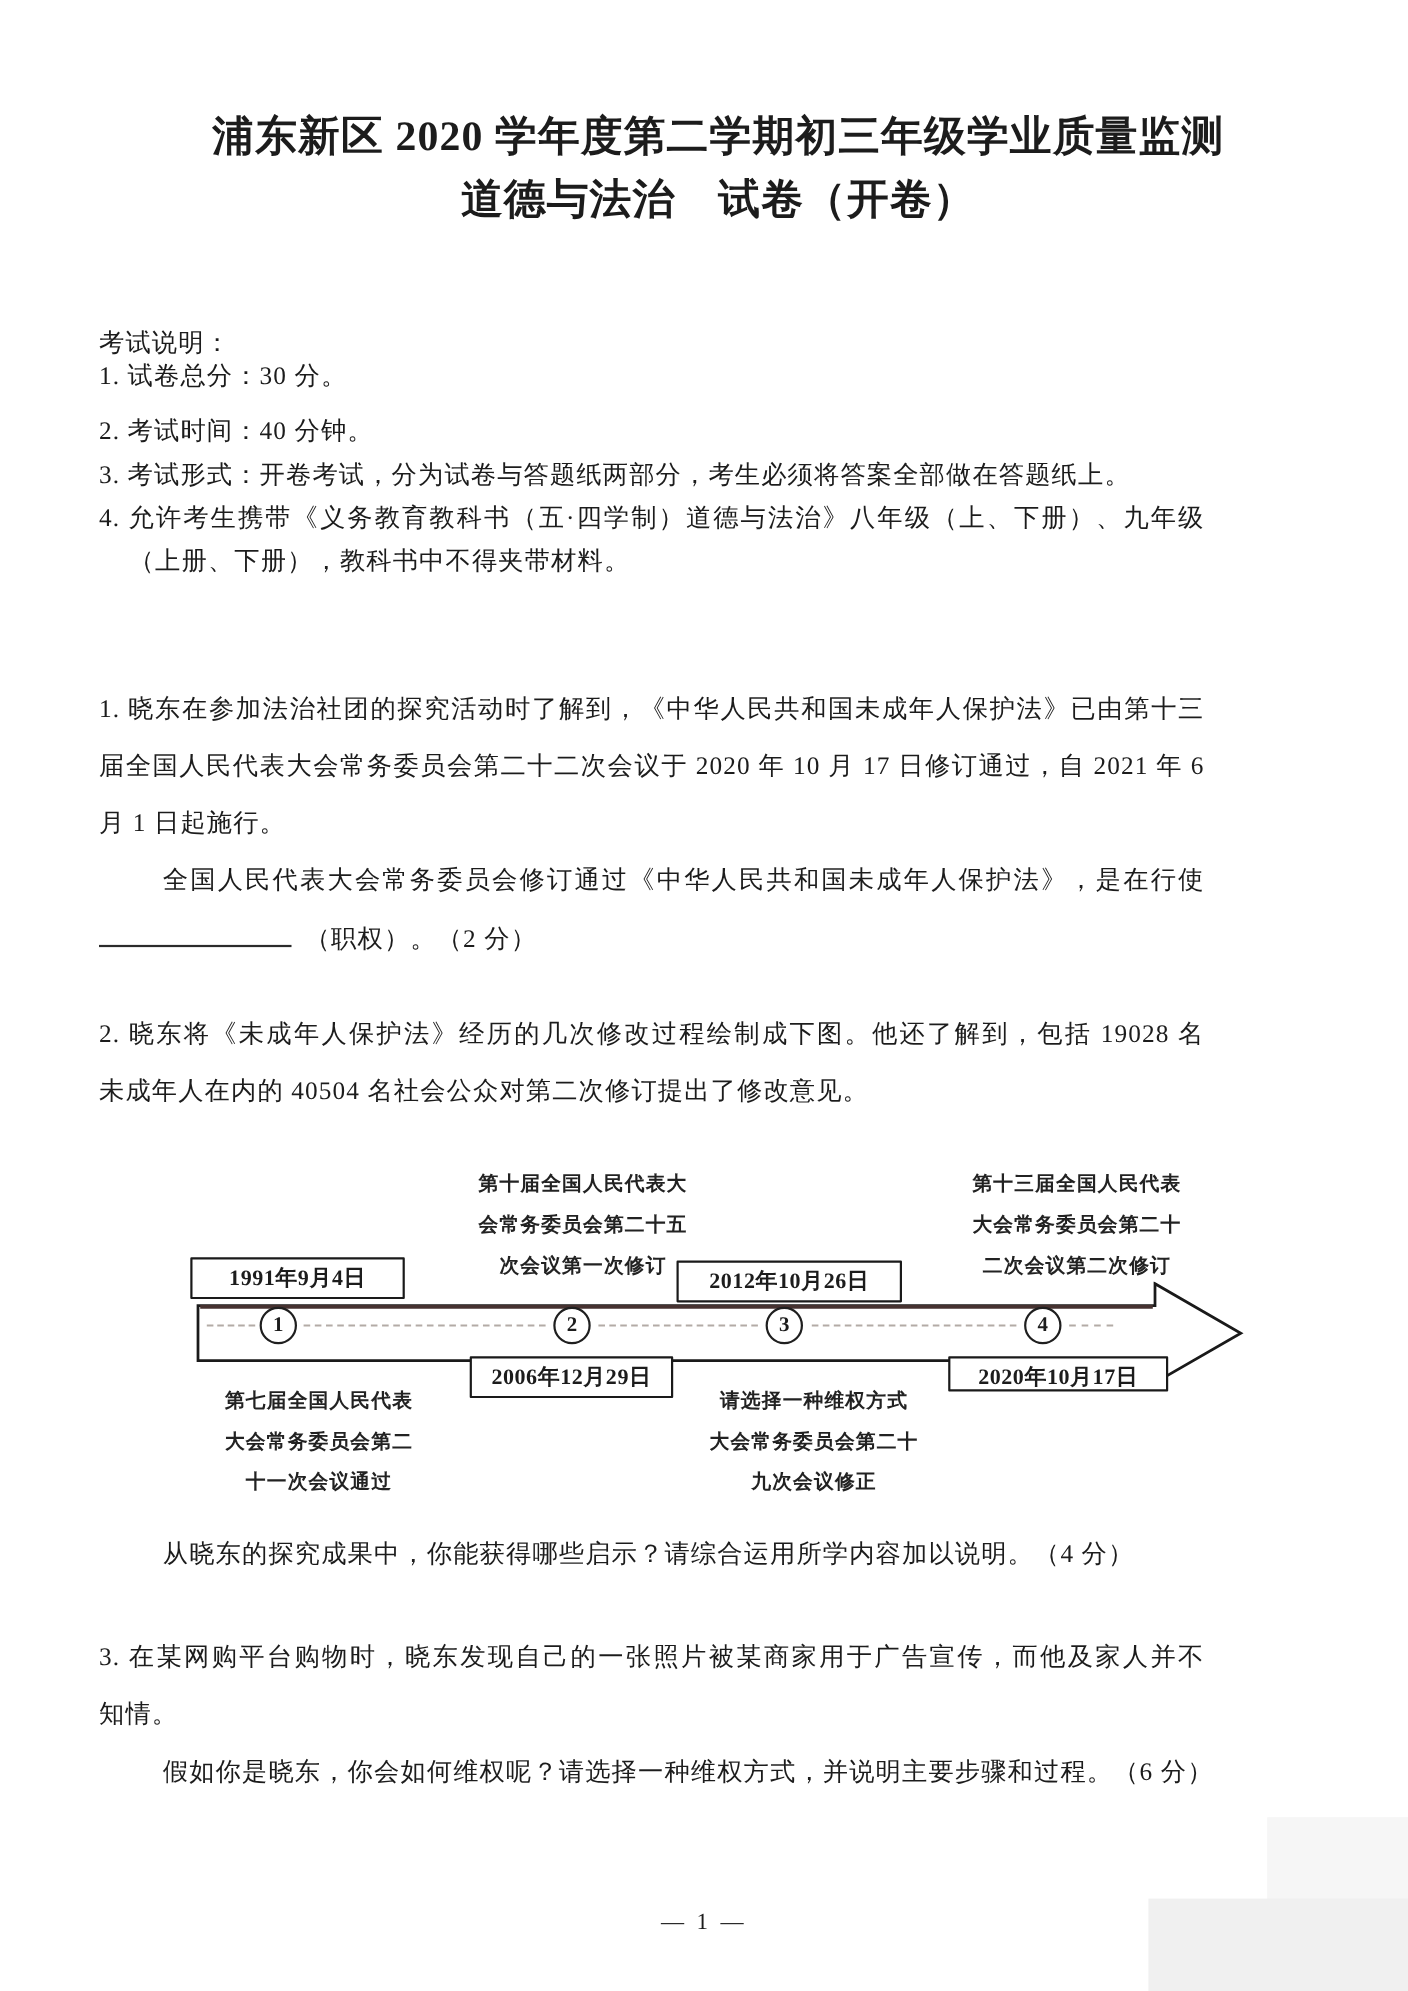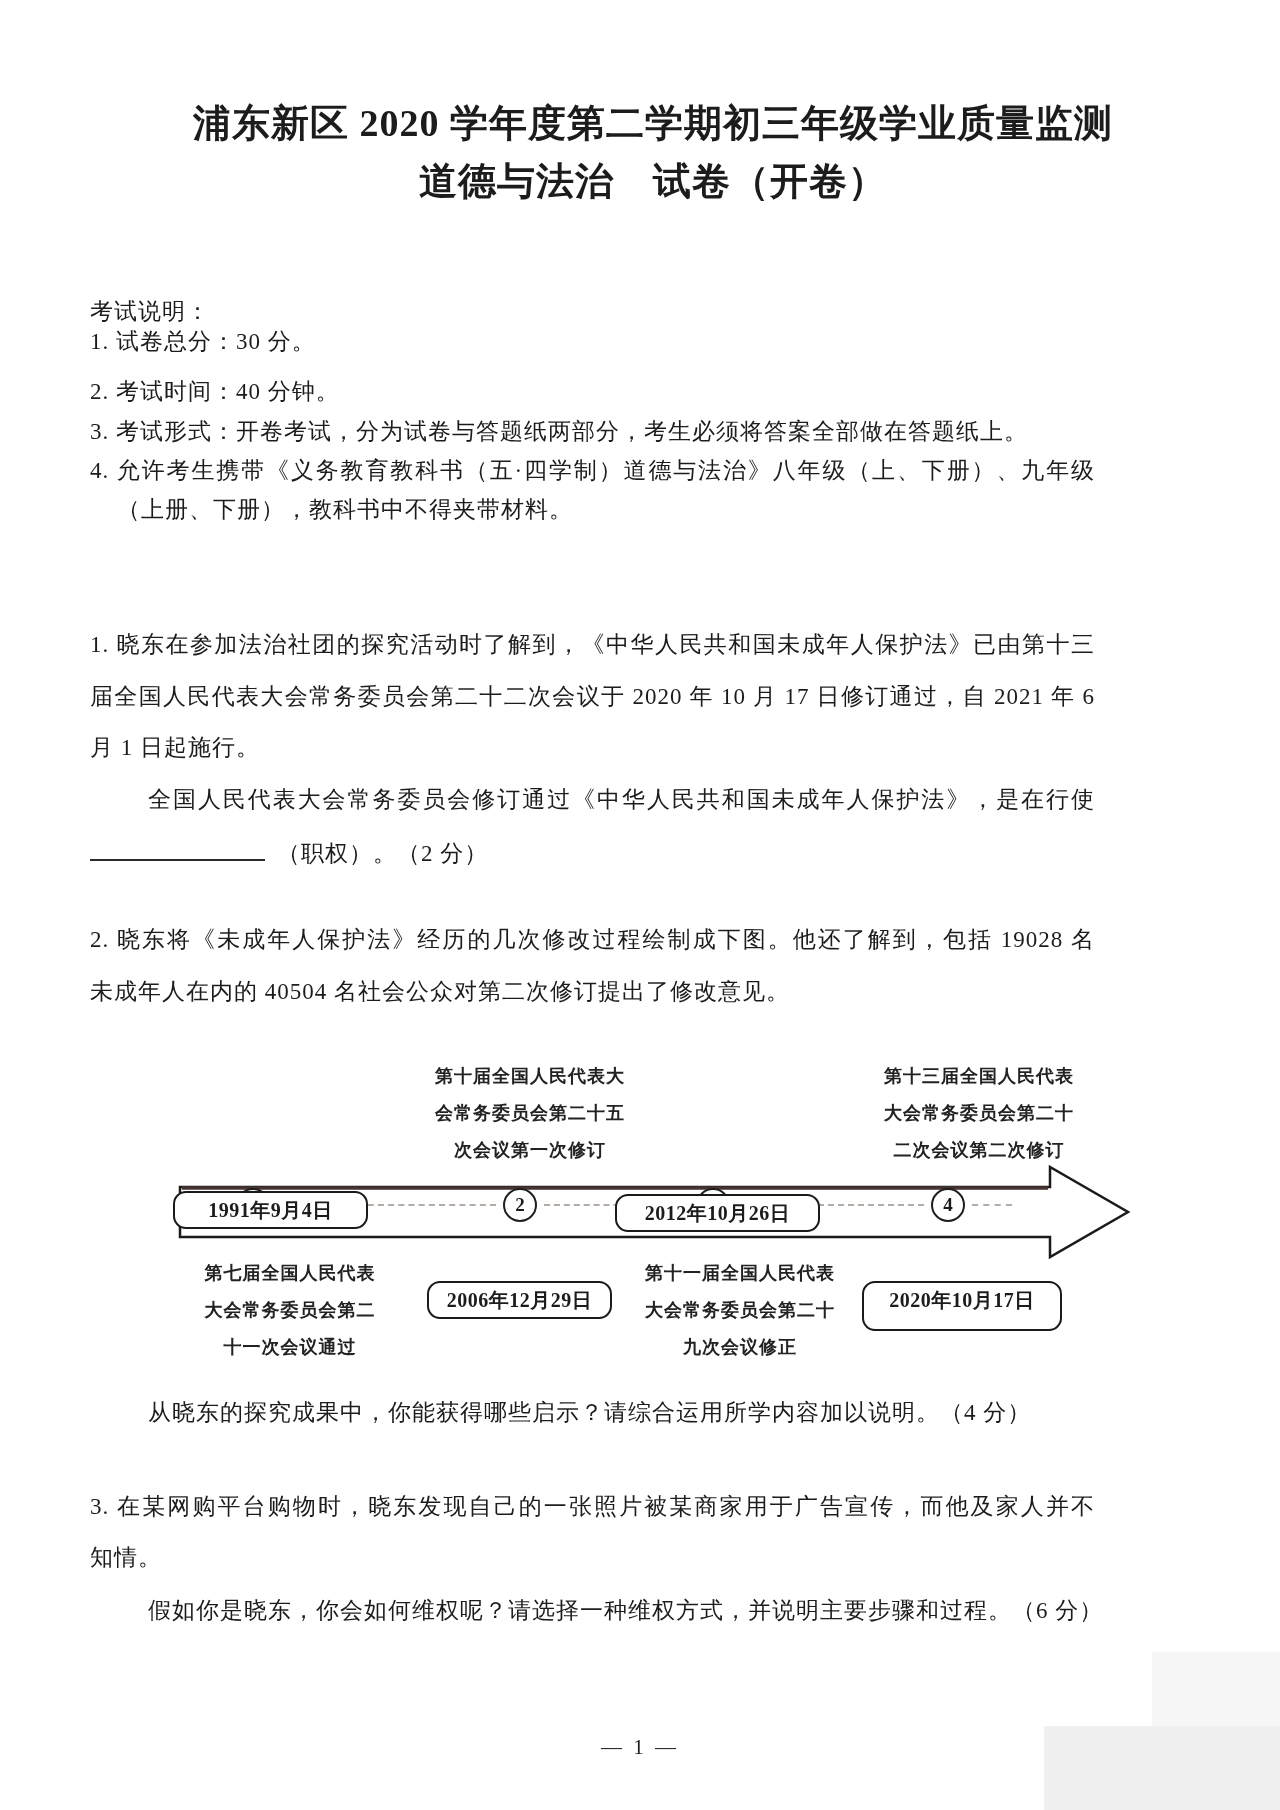--- a/index.html
+++ b/index.html
@@ -29,25 +29,24 @@
   }
   
   .diagram{position:absolute;left:140px;top:1050px;width:1010px;height:330px;}
   .tl-label{
     position:absolute;text-align:center;
     font-size:18px;font-weight:bold;letter-spacing:1px;
     line-height:37px;color:#222;
   }
   .date-box{
     position:absolute;box-sizing:border-box;
-    border:2.5px solid #1a1a1a;border-radius:13px;
+    border:2.5px solid #1a1a1a;border-radius:1px;
     background:#fff;text-align:center;
     font-size:20px;font-weight:bold;letter-spacing:0.5px;
     z-index:4;
-    margin-top:48px;
   }
   .arrow-svg{position:absolute;left:30px;top:115px;z-index:1;}
   .dash-seg{position:absolute;border-top:2px dashed #b3aba6;height:0;z-index:2;}
   .marker{
     position:absolute;width:34px;height:34px;box-sizing:border-box;
     border:2.5px solid #1f1f1f;border-radius:50%;background:#fff;
     text-align:center;line-height:29px;
     font-size:19px;font-weight:bold;z-index:3;
   }
   .page-number{
@@ -112,29 +111,29 @@
     <div class="dash-seg" style="left:404px;top:154px;width:145px;"></div>
     <div class="dash-seg" style="left:598px;top:154px;width:186px;"></div>
     <div class="dash-seg" style="left:832px;top:154px;width:40px;"></div>
 
     <div class="marker" style="left:96px;top:138px;">1</div>
     <div class="marker" style="left:363px;top:138px;">2</div>
     <div class="marker" style="left:556px;top:138px;">3</div>
     <div class="marker" style="left:791px;top:138px;">4</div>
 
     <div class="date-box" style="left:287px;top:183px;width:185px;height:38px;line-height:34px;">2006年12月29日</div>
-    <div class="date-box" style="left:722px;top:183px;width:200px;height:50px;line-height:34px;">2020年10月17日</div>
+    <div class="date-box" style="left:722px;top:183px;width:200px;height:32px;line-height:34px;">2020年10月17日</div>
 
     <div class="tl-label" style="left:35px;top:205px;width:230px;">
       <div>第七届全国人民代表</div>
       <div>大会常务委员会第二</div>
       <div>十一次会议通过</div>
     </div>
     <div class="tl-label" style="left:480px;top:205px;width:240px;">
-      <div>第十一届全国人民代表</div>
+      <div>请选择一种维权方式</div>
       <div>大会常务委员会第二十</div>
       <div>九次会议修正</div>
     </div>
   </div>
 
   <div class="abs body-line indent" style="top:1398px">从晓东的探究成果中，你能获得哪些启示？请综合运用所学内容加以说明。（4 分）</div>
 
   <div class="abs body-line jline" style="top:1492px">3. 在某网购平台购物时，晓东发现自己的一张照片被某商家用于广告宣传，而他及家人并不</div>
   <div class="abs body-line" style="top:1543px">知情。</div>
   <div class="abs body-line indent" style="top:1596px">假如你是晓东，你会如何维权呢？请选择一种维权方式，并说明主要步骤和过程。（6 分）</div>

